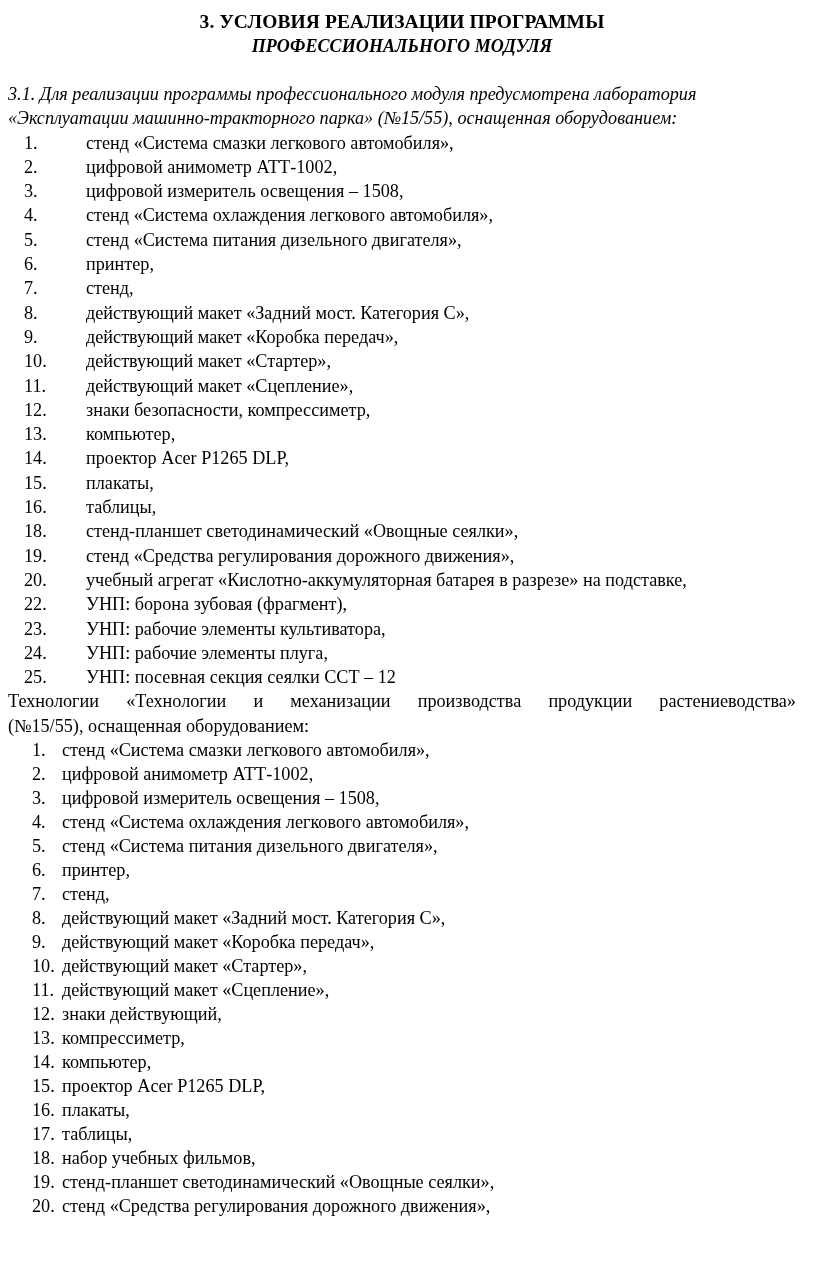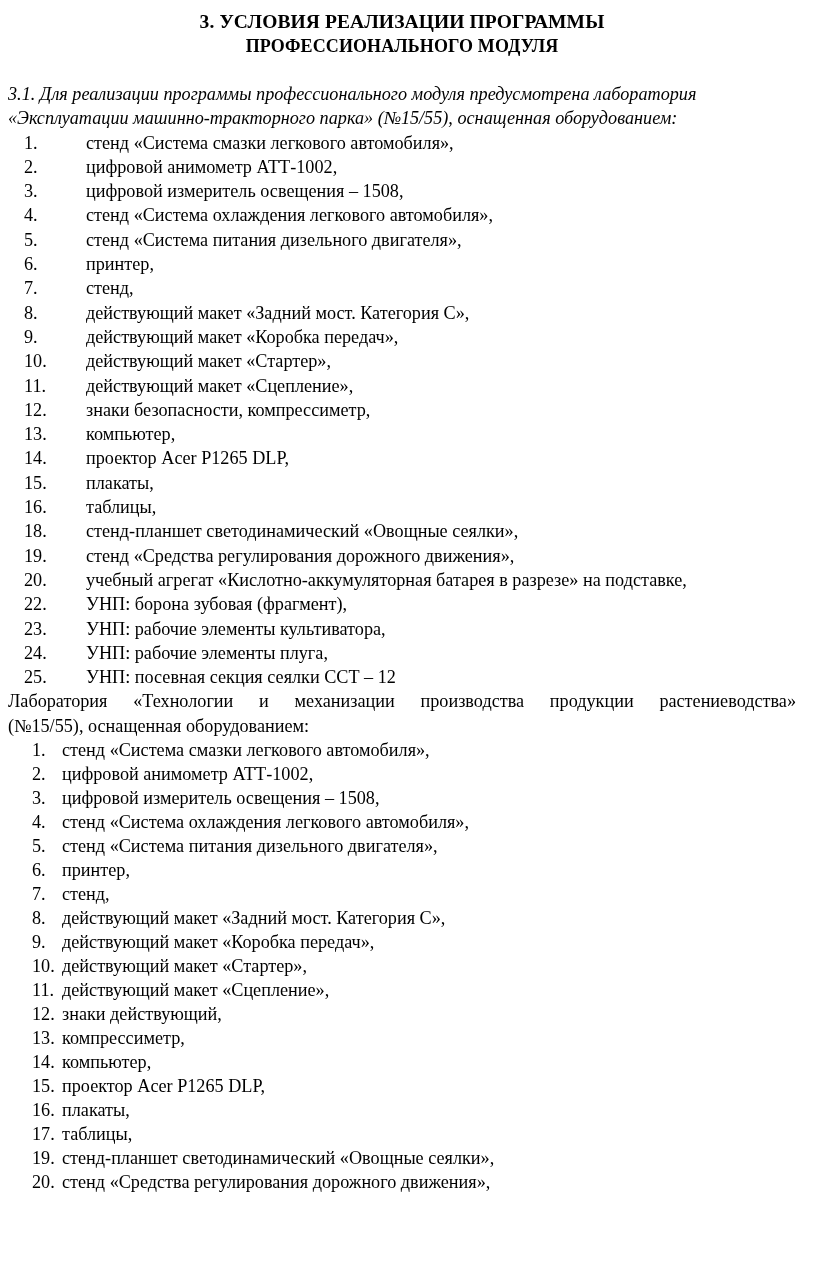--- a/index.html
+++ b/index.html
@@ -30,20 +30,21 @@
     padding-top: 9px;
     text-align: center;
     font-weight: bold;
     font-size: 19.5px;
     line-height: 25px;
     letter-spacing: 0.1px;
   }
   .doc-heading .line2 {
     display: block;
     font-size: 18px;
+    font-style: italic;
   }
 
   
   .intro-par {
     margin: 0;
     padding-top: 23px;
     font-size: 18.2px;
     line-height: 24.3px;
     text-align: left;
     white-space: normal;
@@ -155,21 +156,21 @@
       <li><span class="num">19.</span><span class="txt">стенд «Средства регулирования дорожного движения»,</span></li>
       <li><span class="num">20.</span><span class="txt">учебный агрегат «Кислотно-аккумуляторная батарея в разрезе» на подставке,</span></li>
       <li><span class="num">22.</span><span class="txt">УНП: борона зубовая (фрагмент),</span></li>
       <li><span class="num">23.</span><span class="txt">УНП: рабочие элементы культиватора,</span></li>
       <li><span class="num">24.</span><span class="txt">УНП: рабочие элементы плуга,</span></li>
       <li><span class="num">25.</span><span class="txt">УНП: посевная секция сеялки ССТ – 12</span></li>
     </ol>
 
   <p class="lab-par">
     <span class="jline stretch">
-        <span>Лаборатория</span>
+        <span>Технологии</span>
         <span>«Технологии</span>
         <span>и</span>
         <span>механизации</span>
         <span>производства</span>
         <span>продукции</span>
         <span>растениеводства»</span>
       </span>
     <span class="jline">(№15/55), оснащенная оборудованием:</span>
   </p>
 
@@ -184,17 +185,18 @@
       <li><span class="num">8.</span><span class="txt">действующий макет «Задний мост. Категория С»,</span></li>
       <li><span class="num">9.</span><span class="txt">действующий макет «Коробка передач»,</span></li>
       <li><span class="num">10.</span><span class="txt">действующий макет «Стартер»,</span></li>
       <li><span class="num">11.</span><span class="txt">действующий макет «Сцепление»,</span></li>
       <li><span class="num">12.</span><span class="txt">знаки действующий,</span></li>
       <li><span class="num">13.</span><span class="txt">компрессиметр,</span></li>
       <li><span class="num">14.</span><span class="txt">компьютер,</span></li>
       <li><span class="num">15.</span><span class="txt">проектор Acer P1265 DLP,</span></li>
       <li><span class="num">16.</span><span class="txt">плакаты,</span></li>
       <li><span class="num">17.</span><span class="txt">таблицы,</span></li>
+      <li><span class="num">18.</span><span class="txt">набор учебных фильмов,</span></li>
       <li><span class="num">19.</span><span class="txt">стенд-планшет светодинамический «Овощные сеялки»,</span></li>
       <li><span class="num">20.</span><span class="txt">стенд «Средства регулирования дорожного движения»,</span></li>
     </ol>
 
 </div>
 
 </body></html>

